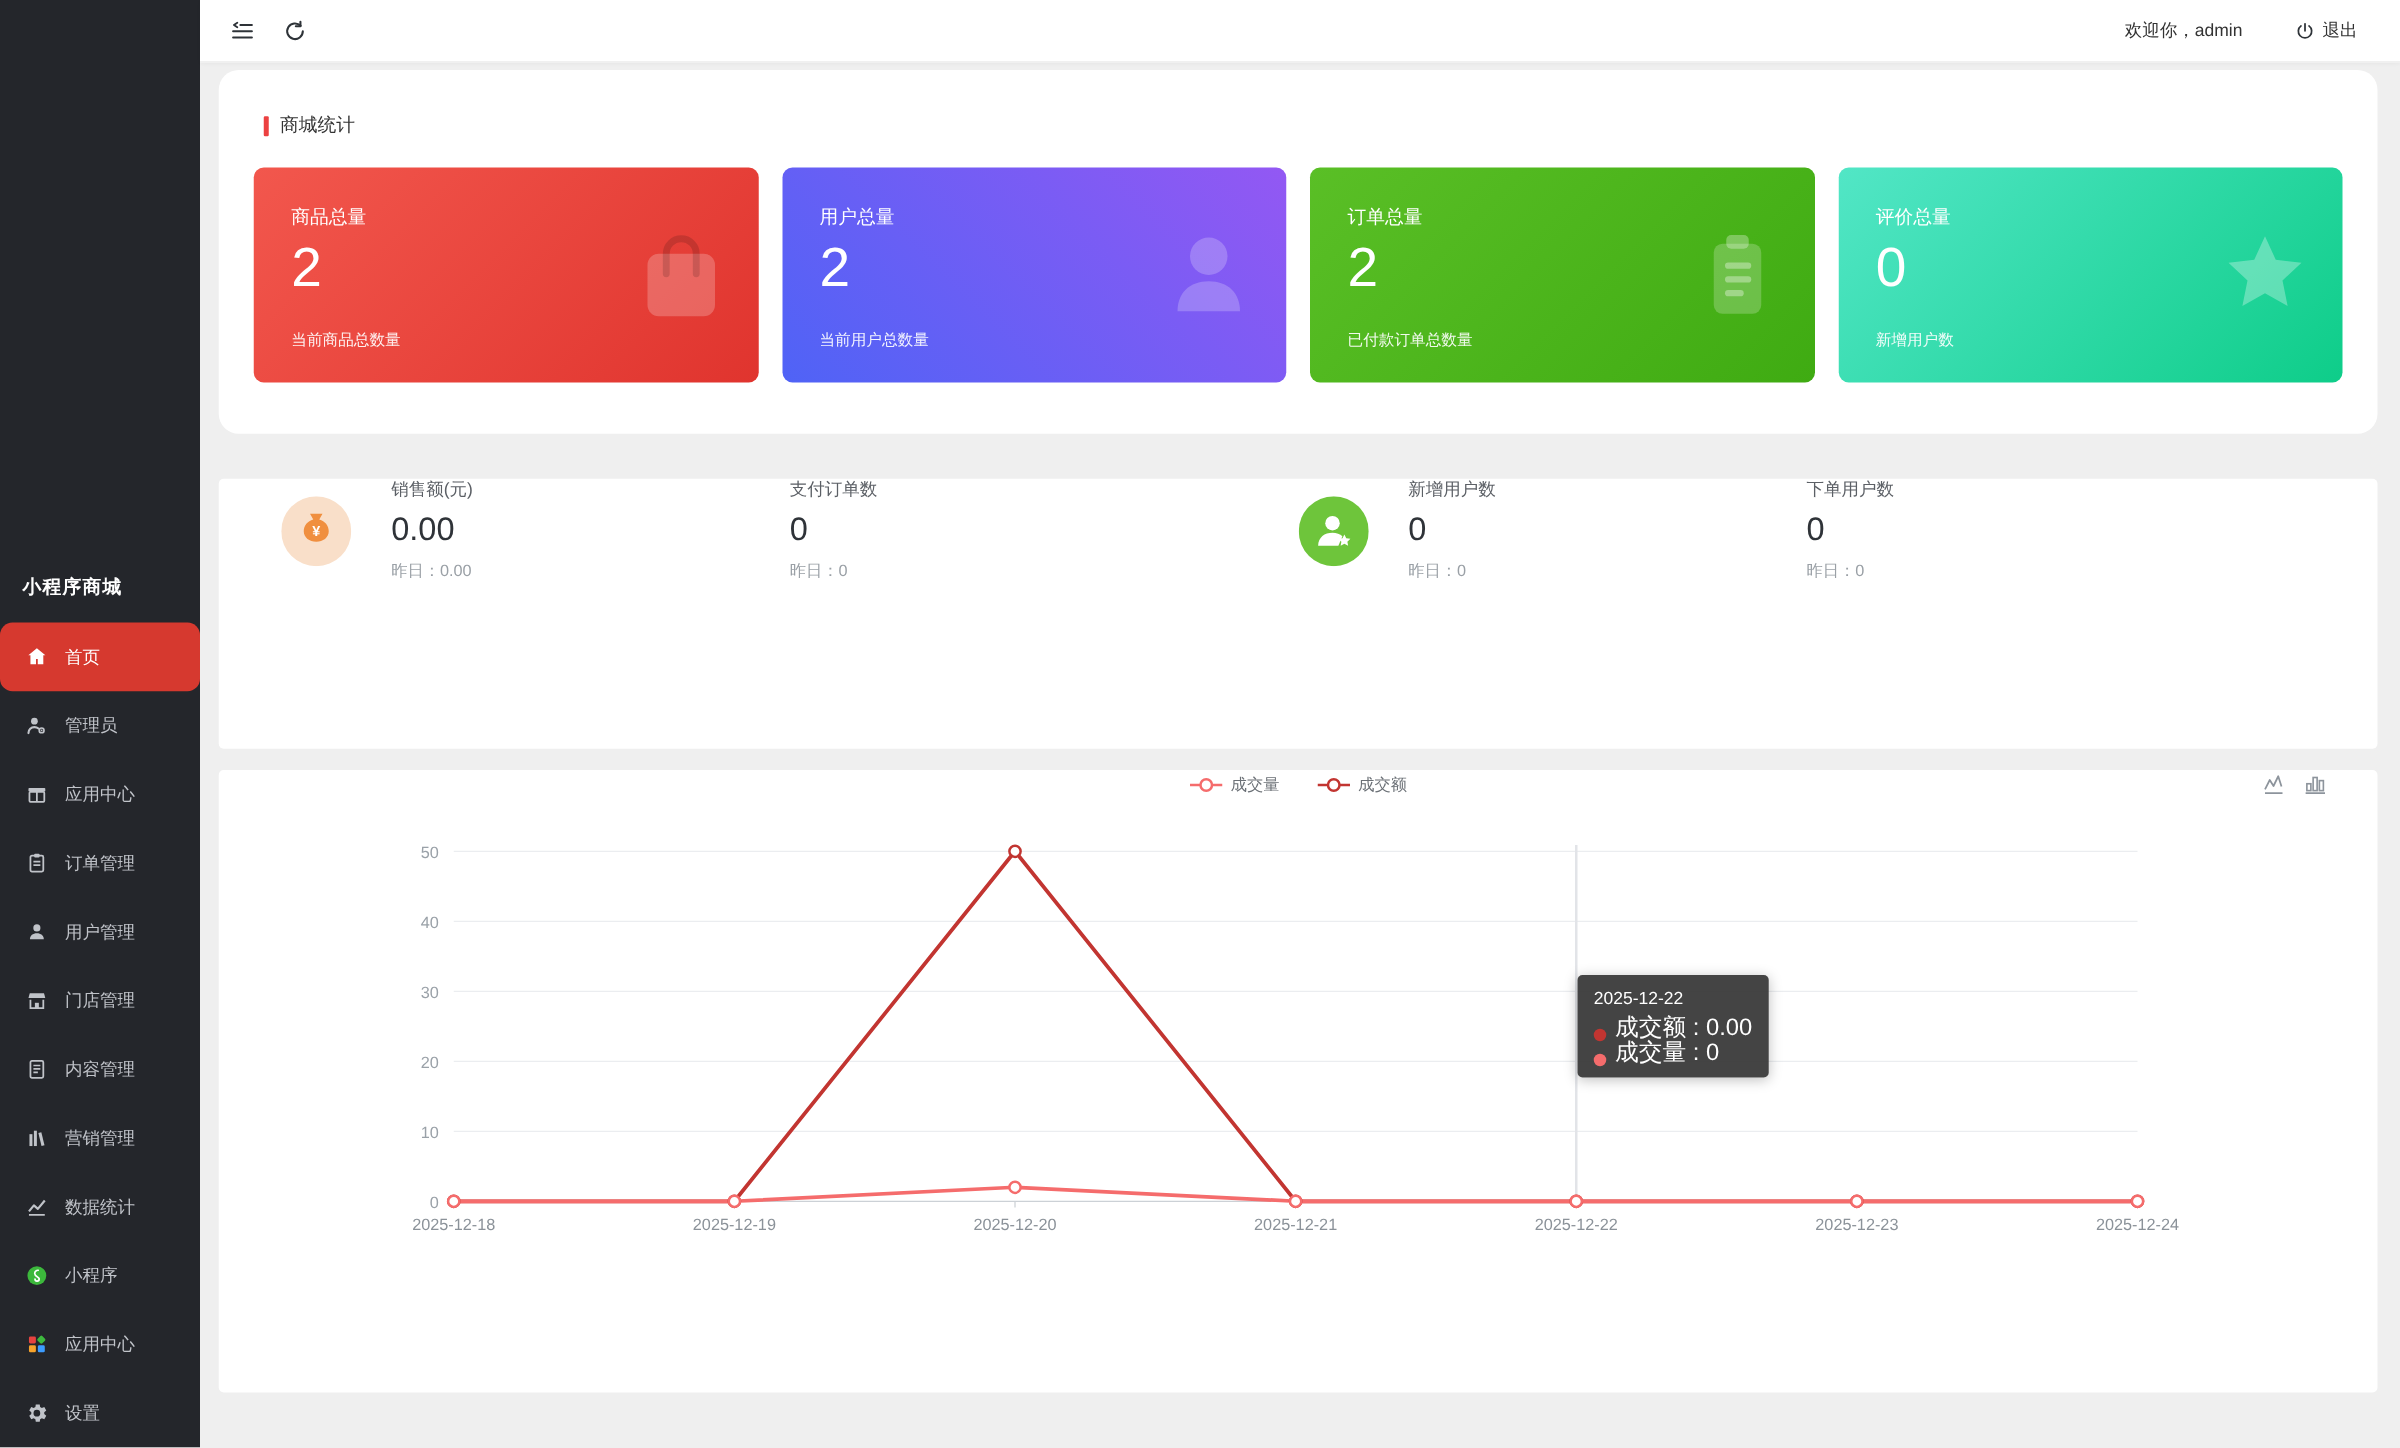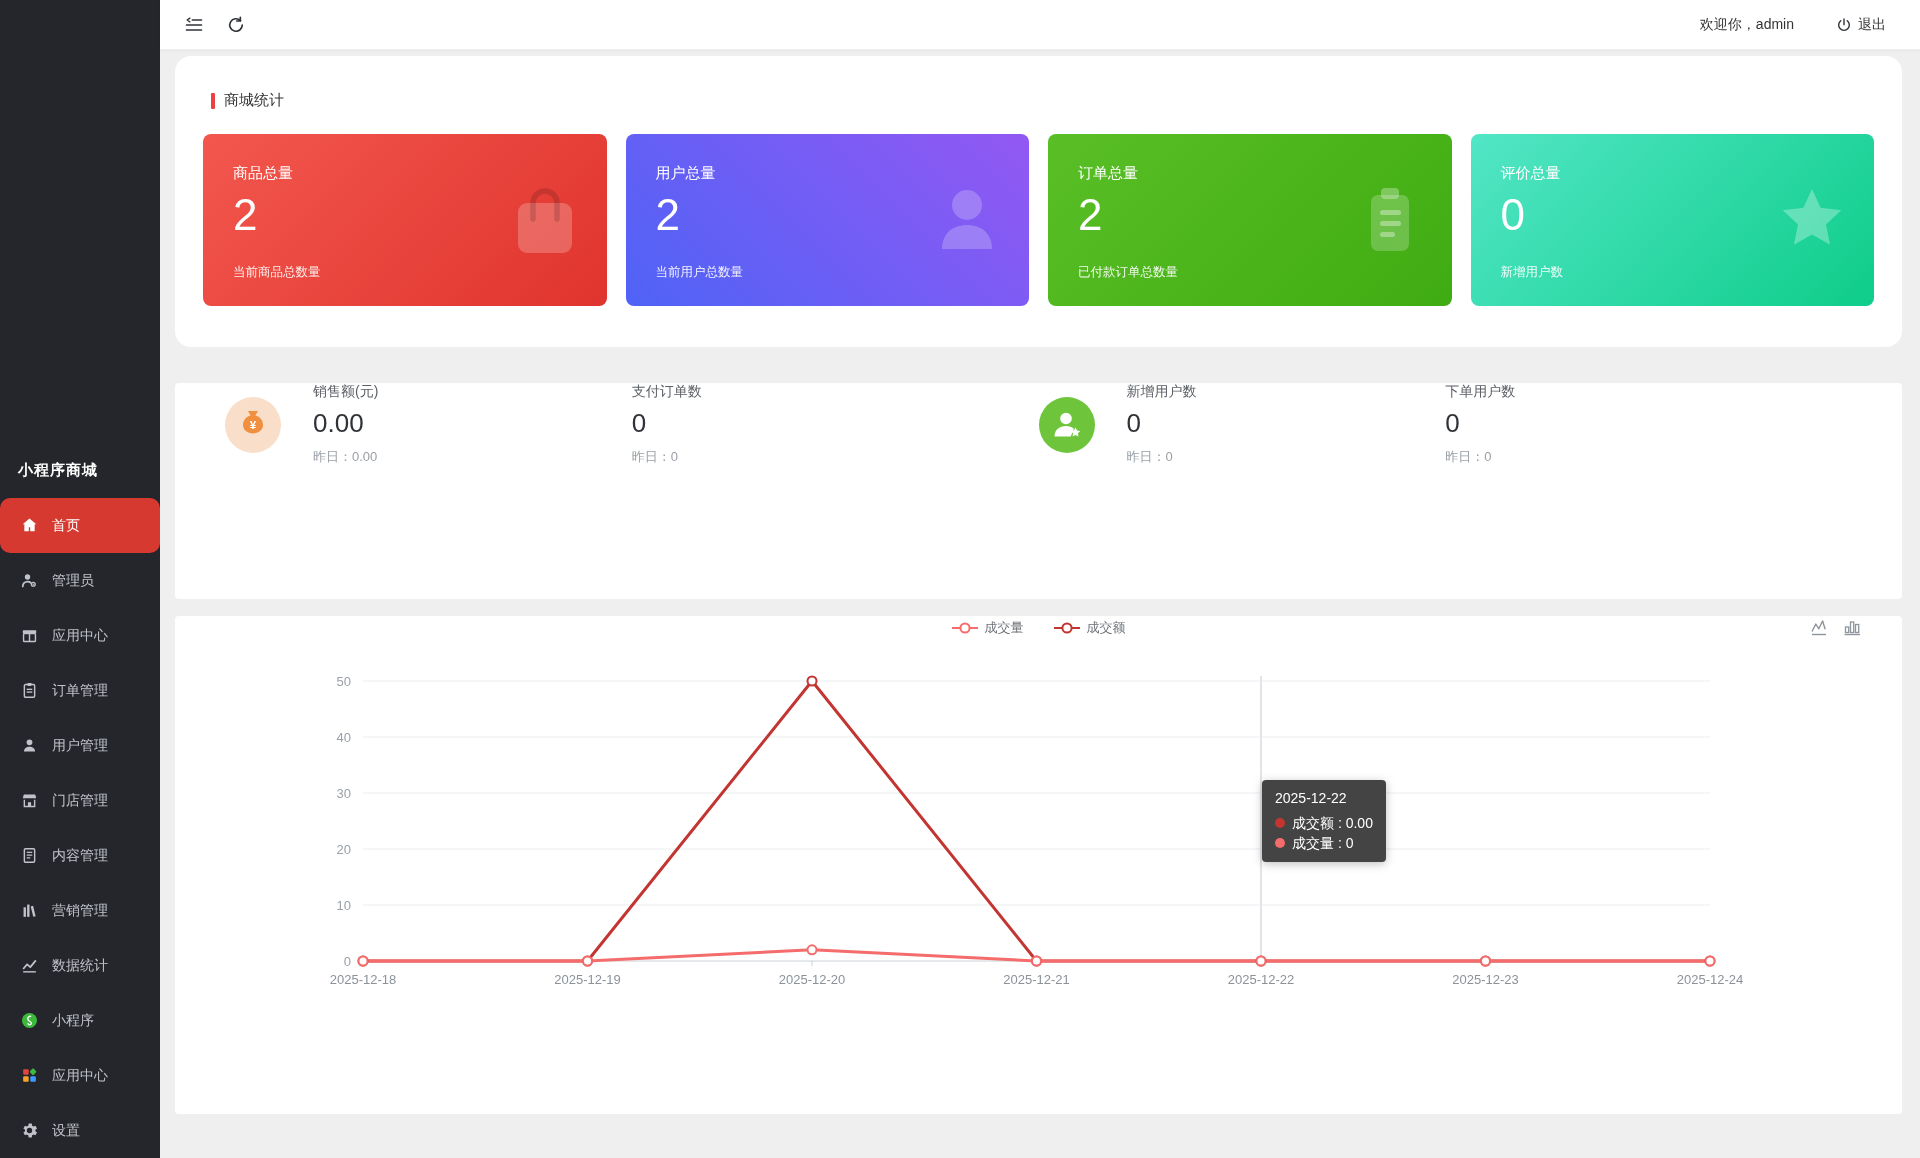--- a/index.html
+++ b/index.html
@@ -59,21 +59,21 @@
 
   
   .chart-header { position:relative; margin-top:16px; height:24px; display:flex; align-items:center; justify-content:center; gap:30px; }
   .legend-item { display:flex; align-items:center; gap:7px; cursor:pointer; }
   .legend-item span { font-size:13px; color:#6b7076; }
   .toolbox { position:absolute; right:40px; top:2px; display:flex; gap:14px; }
   .toolbox .tbx { width:19px; height:19px; cursor:pointer; }
   .chart-wrap { position:relative; margin:26px 32px 0 32px; height:340px; }
   .tooltip { position:absolute; left:1055px; top:114px; background:rgba(52,52,52,0.92); border-radius:4px; padding:9px 13px; color:#fff; box-shadow:0 2px 10px rgba(0,0,0,0.25); pointer-events:none; white-space:nowrap; }
   .tt-title { font-size:14px; line-height:18px; margin-bottom:6px; }
-  .tt-row { display:flex; align-items:center; gap:7px; font-size:14px; line-height:20px; }
+  .tt-row { display:flex; align-items:flex-end; gap:7px; font-size:19px; line-height:20px; }
   .tt-dot { width:10px; height:10px; border-radius:50%; flex-shrink:0; }
 </style>
 </head>
 <body>
 
 <div class="app">
 
   <aside class="sidebar">
     <div class="logo">小程序商城</div>
     <nav class="menu">

